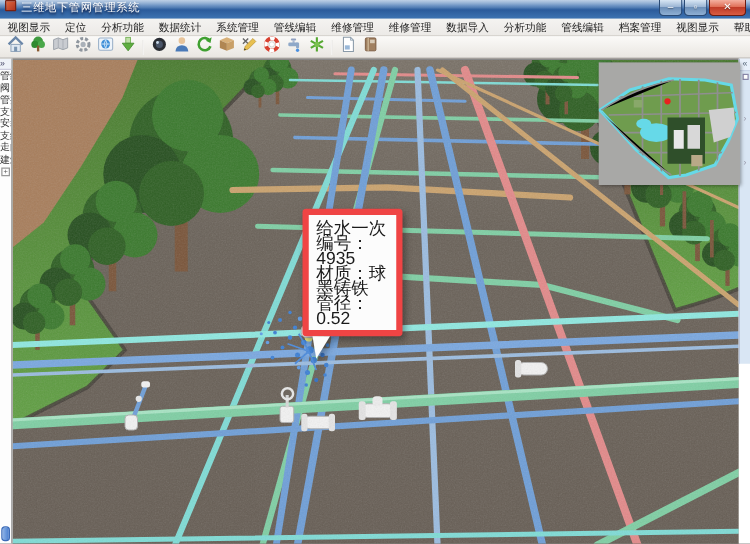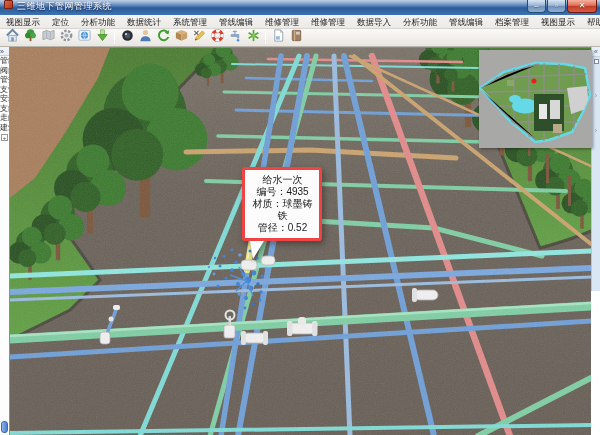--- a/index.html
+++ b/index.html
@@ -55,22 +55,22 @@
   .right-strip{position:absolute;right:0;top:47px;width:9px;height:388px;background:#fff;}
   .right-strip .upper{position:absolute;left:0;top:0;width:9px;height:244px;background:var(--panel_blue);
     border-left:1px solid #b8c4da;font-size:7px;color:#567;text-align:center;}
   .right-strip .collapse{display:block;height:10px;line-height:10px;background:#e8f0fa;border-bottom:1px solid #c8d4e8;}
   .right-strip .mini-ic{display:block;width:5px;height:5px;border:1px solid #88a;margin:2px auto;background:#fff;}
   .right-strip .chev{display:block;margin-top:28px;color:#99a;}
 
   
   .tooltip{position:absolute;left:242px;top:167px;width:80px;z-index:20;
     filter:drop-shadow(2px 3px 3px rgba(0,0,0,.35));}
-  .tooltip .box{background:var(--tooltip_bg);border:3px solid #ef4444;border-radius:3px;
-    padding:4px 5px 4px 6px;font-size:10px;line-height:12px;color:#1a1a1a;text-align:center;}
+  .tooltip .box{background:var(--tooltip_bg);border:5px solid #ef4444;border-radius:3px;
+    padding:4px 5px 4px 6px;font-size:14px;line-height:12px;color:#1a1a1a;}
   .tooltip .tail{width:0;height:0;margin-left:8px;border-top:18px solid var(--tooltip_bg);
     border-right:11px solid transparent;border-left:3px solid transparent;}
 
   
   .minimap{position:absolute;left:479px;top:50px;width:113px;height:98px;background:var(--minimap_bg);
     box-shadow:inset 0 0 0 1px rgba(60,60,60,.4),1px 1px 3px rgba(0,0,0,.4);}
 </style>
 </head>
 <body>
 

